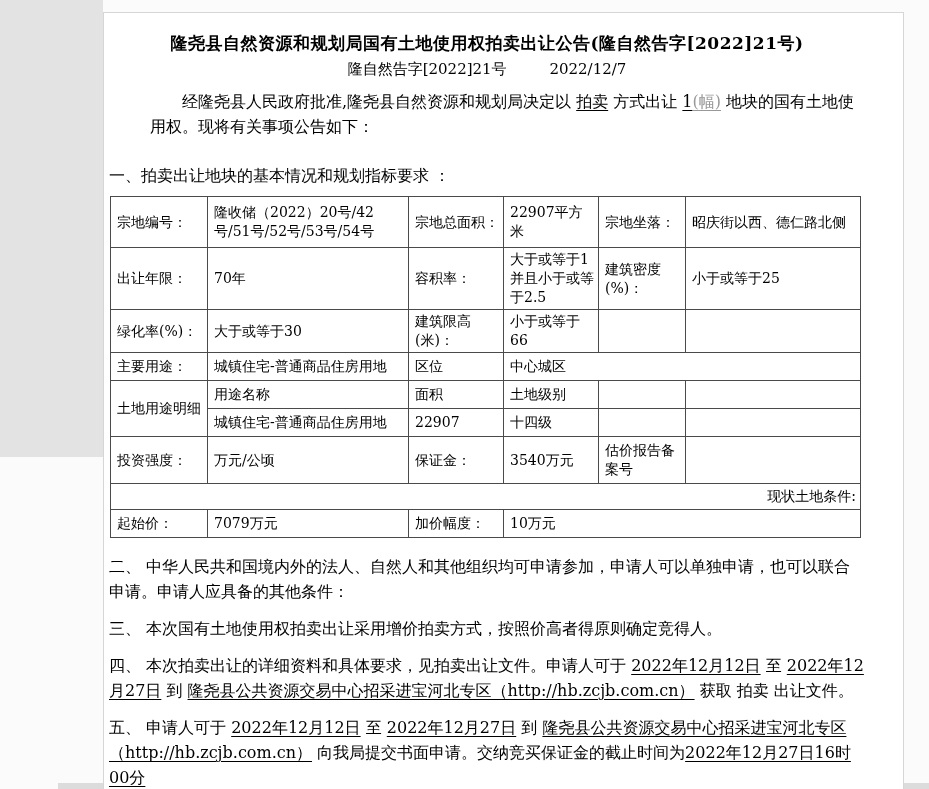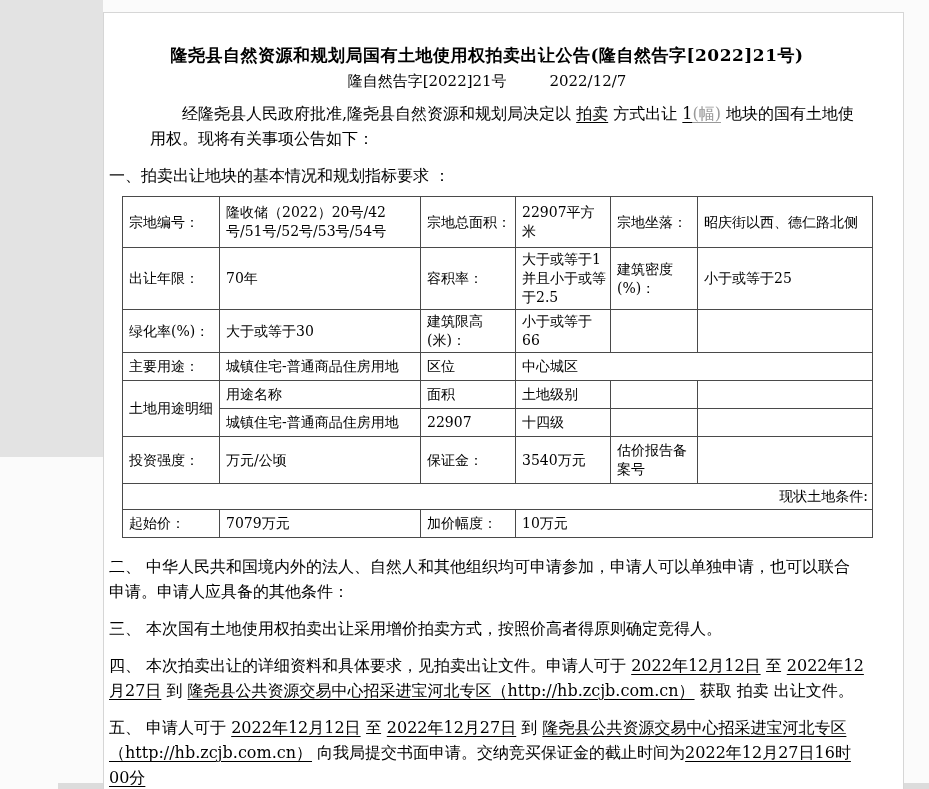--- a/index.html
+++ b/index.html
@@ -10,32 +10,32 @@
     color:#000;
   }
   .left-margin{position:absolute;left:0;top:0;width:103px;height:457px;background:#e3e3e3;}
   .bottom-band{position:absolute;left:58px;top:783px;width:871px;height:6px;background:#dcdcdc;}
   .sheet{
     position:absolute;left:103px;top:12px;width:801px;height:777px;
     background:#ffffff;border:1px solid #d6d6d6;border-bottom:none;
     box-sizing:border-box;padding:8px 38px 10px 5px;overflow:hidden;
   }
   .doc-title{
-    margin:22px 0 4px 0;text-align:center;
+    margin:10px 0 4px 0;text-align:center;
     font-size:17px;font-weight:bold;line-height:24px;letter-spacing:0.5px;
   }
   .doc-meta{text-align:center;font-size:15px;line-height:20px;margin-bottom:10px;}
   .doc-meta .date{margin-left:38px;text-align:right;}
   p{margin:0;font-size:16px;line-height:25px;}
   .para{margin-top:12px;}
   .indent{text-indent:2em;margin-left:41px;}
-  .sec-heading{margin-top:12px;margin-bottom:8px;}
+  .sec-heading{margin-top:24px;margin-bottom:8px;}
   .u{text-decoration:underline;text-underline-offset:3px;}
   table.land-table{
-    border-collapse:collapse;margin-left:13px;width:750px;
+    border-collapse:collapse;margin-left:1px;width:750px;
     font-size:14px;line-height:19px;table-layout:fixed;
   }
   table.land-table td{
     border:1px solid #4a4a4a;padding:2px 4px 2px 6px;
     vertical-align:middle;overflow:hidden;
   }
   .land-table tr:nth-child(1) td{height:46px;}
   .land-table tr:nth-child(2) td{height:40px;}
   .land-table tr:nth-child(3) td{height:23px;}
   .land-table tr:nth-child(4) td{height:23px;}

